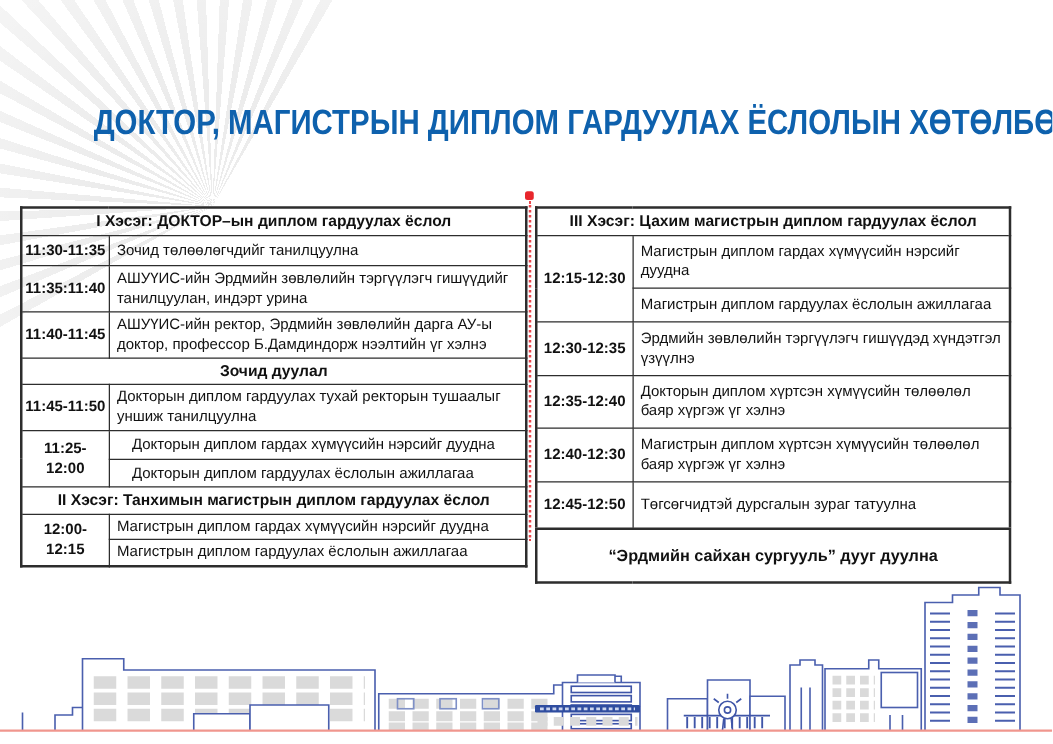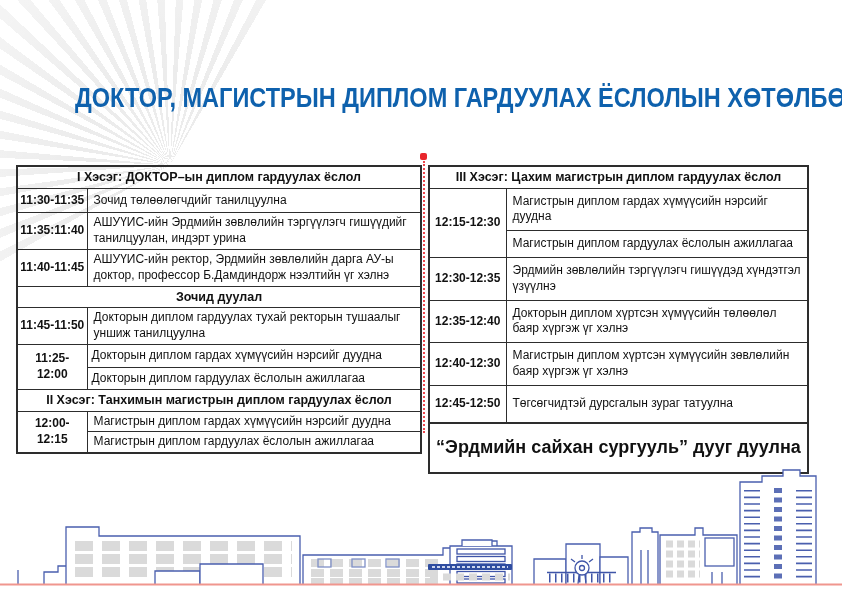--- a/index.html
+++ b/index.html
@@ -23,25 +23,25 @@
 
   
   .ptable{border-collapse:collapse;width:100%;table-layout:fixed;border:2px solid #2d2d2d;
           font-size:12px;line-height:1.32;}
   .ptable td,.ptable th{border:1px solid #2d2d2d;overflow:hidden;}
   .ptable th{font-weight:bold;text-align:center;padding:2px 4px;font-size:12.5px;}
   .t{text-align:center;vertical-align:middle;padding:4px 2px;font-weight:bold;}
   .e{text-align:left;vertical-align:middle;padding:2px 6px;}
   .tbl-left{position:absolute;left:16px;top:165px;width:406px;}
   .tbl-right{position:absolute;left:428px;top:165px;width:381px;}
-  .tbl-left .sub .e{padding:3px 4px;}
+  .tbl-left .sub .e{padding:3px 18px;}
   .tbl-left .sub2 .e{padding:1px 6px;}
   .tbl-right .e{padding:5px 6px;}
   .tbl-right .row-tall .e{padding-top:10px;padding-bottom:10px;}
-  .tbl-right .footer-row td{padding:12px 4px;font-weight:bold;text-align:center;font-size:18px;border-top:2px solid #2d2d2d;}
+  .tbl-right .footer-row td{padding:12px 4px;font-weight:bold;text-align:center;font-size:13px;border-top:2px solid #2d2d2d;}
 
   .skyline{position:absolute;left:0;top:460px;width:842px;height:132px;}
 </style>
 </head>
 <body>
 
 <div class="page">
 
   <div class="sunburst"></div>
 
@@ -119,21 +119,21 @@
     <tr>
       <td class="t">12:30-12:35</td>
       <td class="e">Эрдмийн зөвлөлийн тэргүүлэгч гишүүдэд хүндэтгэл үзүүлнэ</td>
     </tr>
     <tr>
       <td class="t">12:35-12:40</td>
       <td class="e">Докторын диплом хүртсэн хүмүүсийн төлөөлөл баяр хүргэж үг хэлнэ</td>
     </tr>
     <tr>
       <td class="t">12:40-12:30</td>
-      <td class="e">Магистрын диплом хүртсэн хүмүүсийн зөвлөлийн баяр хүргэж үг хэлнэ</td>
+      <td class="e">Магистрын диплом хүртсэн хүмүүсийн төлөөлөл баяр хүргэж үг хэлнэ</td>
     </tr>
     <tr class="row-tall">
       <td class="t">12:45-12:50</td>
       <td class="e">Төгсөгчидтэй дурсгалын зураг татуулна</td>
     </tr>
     <tr class="footer-row">
       <td colspan="2">“Эрдмийн сайхан сургууль” дууг дуулна</td>
     </tr>
   </tbody>
     </table>

